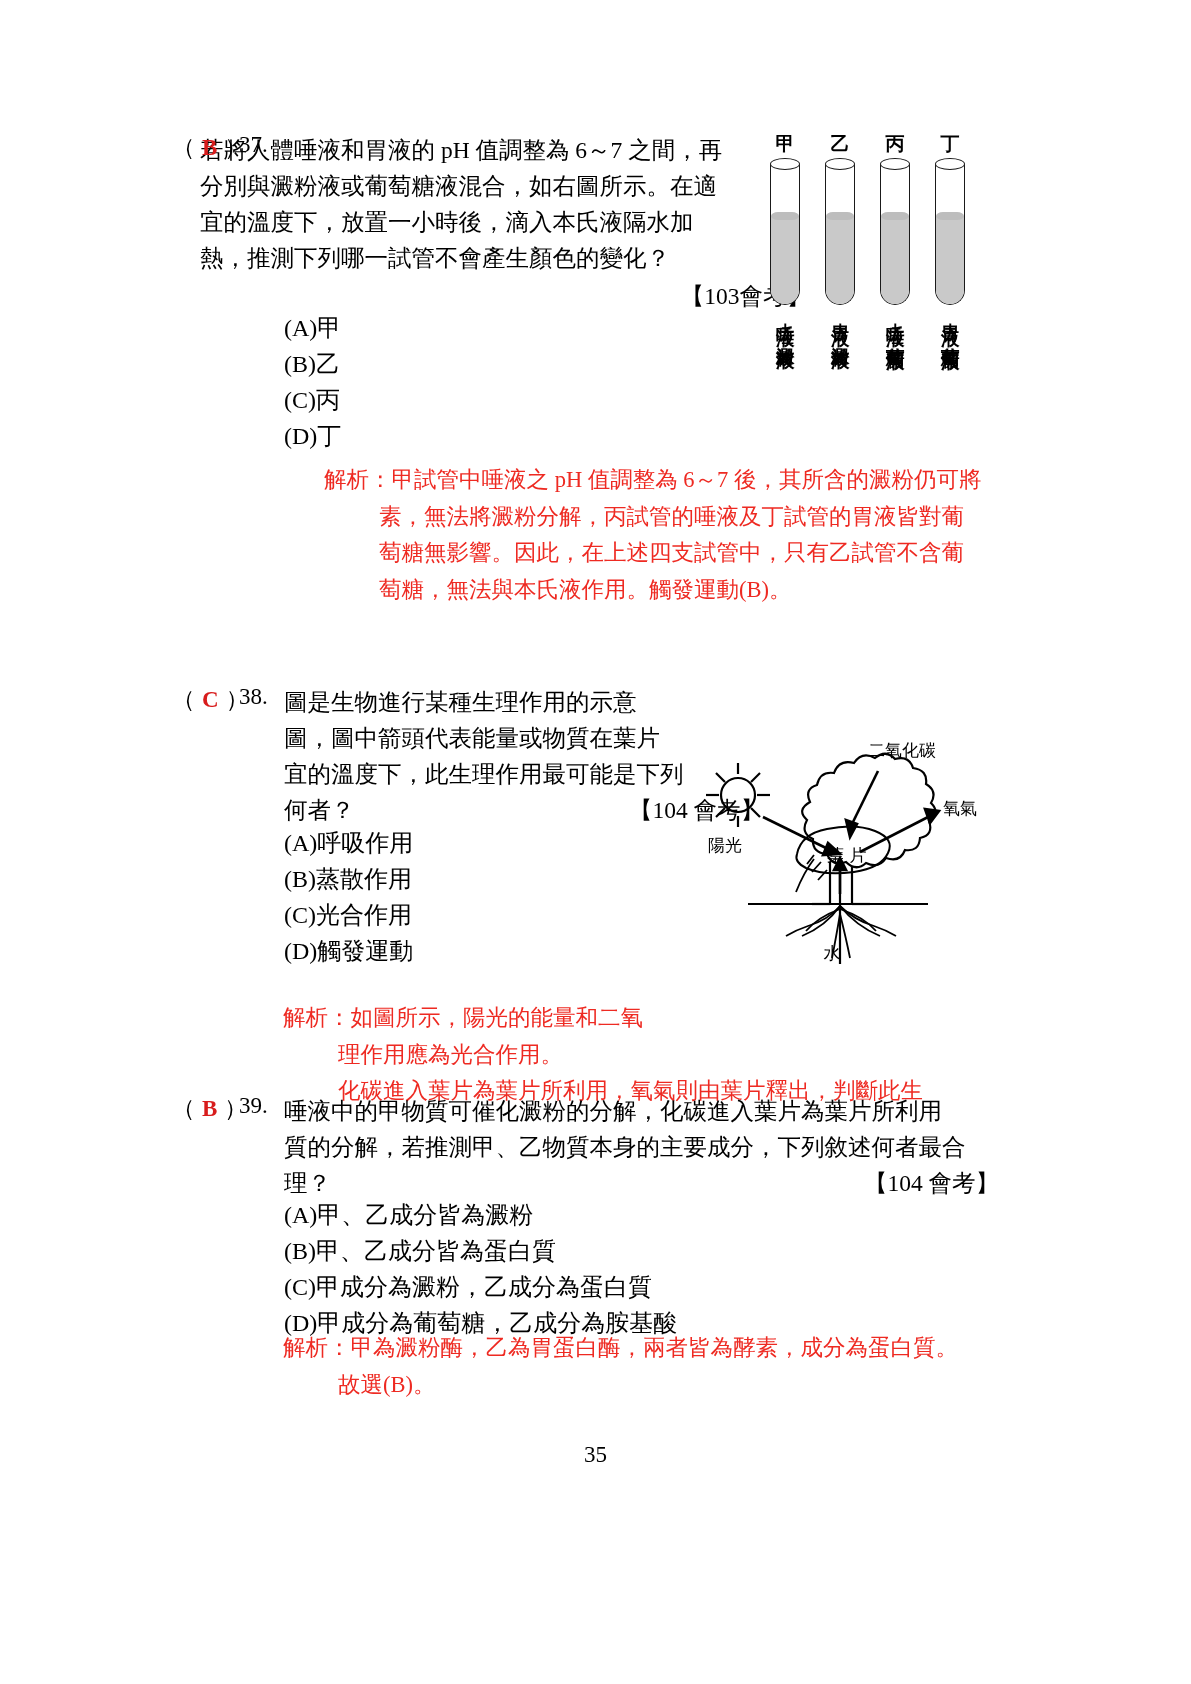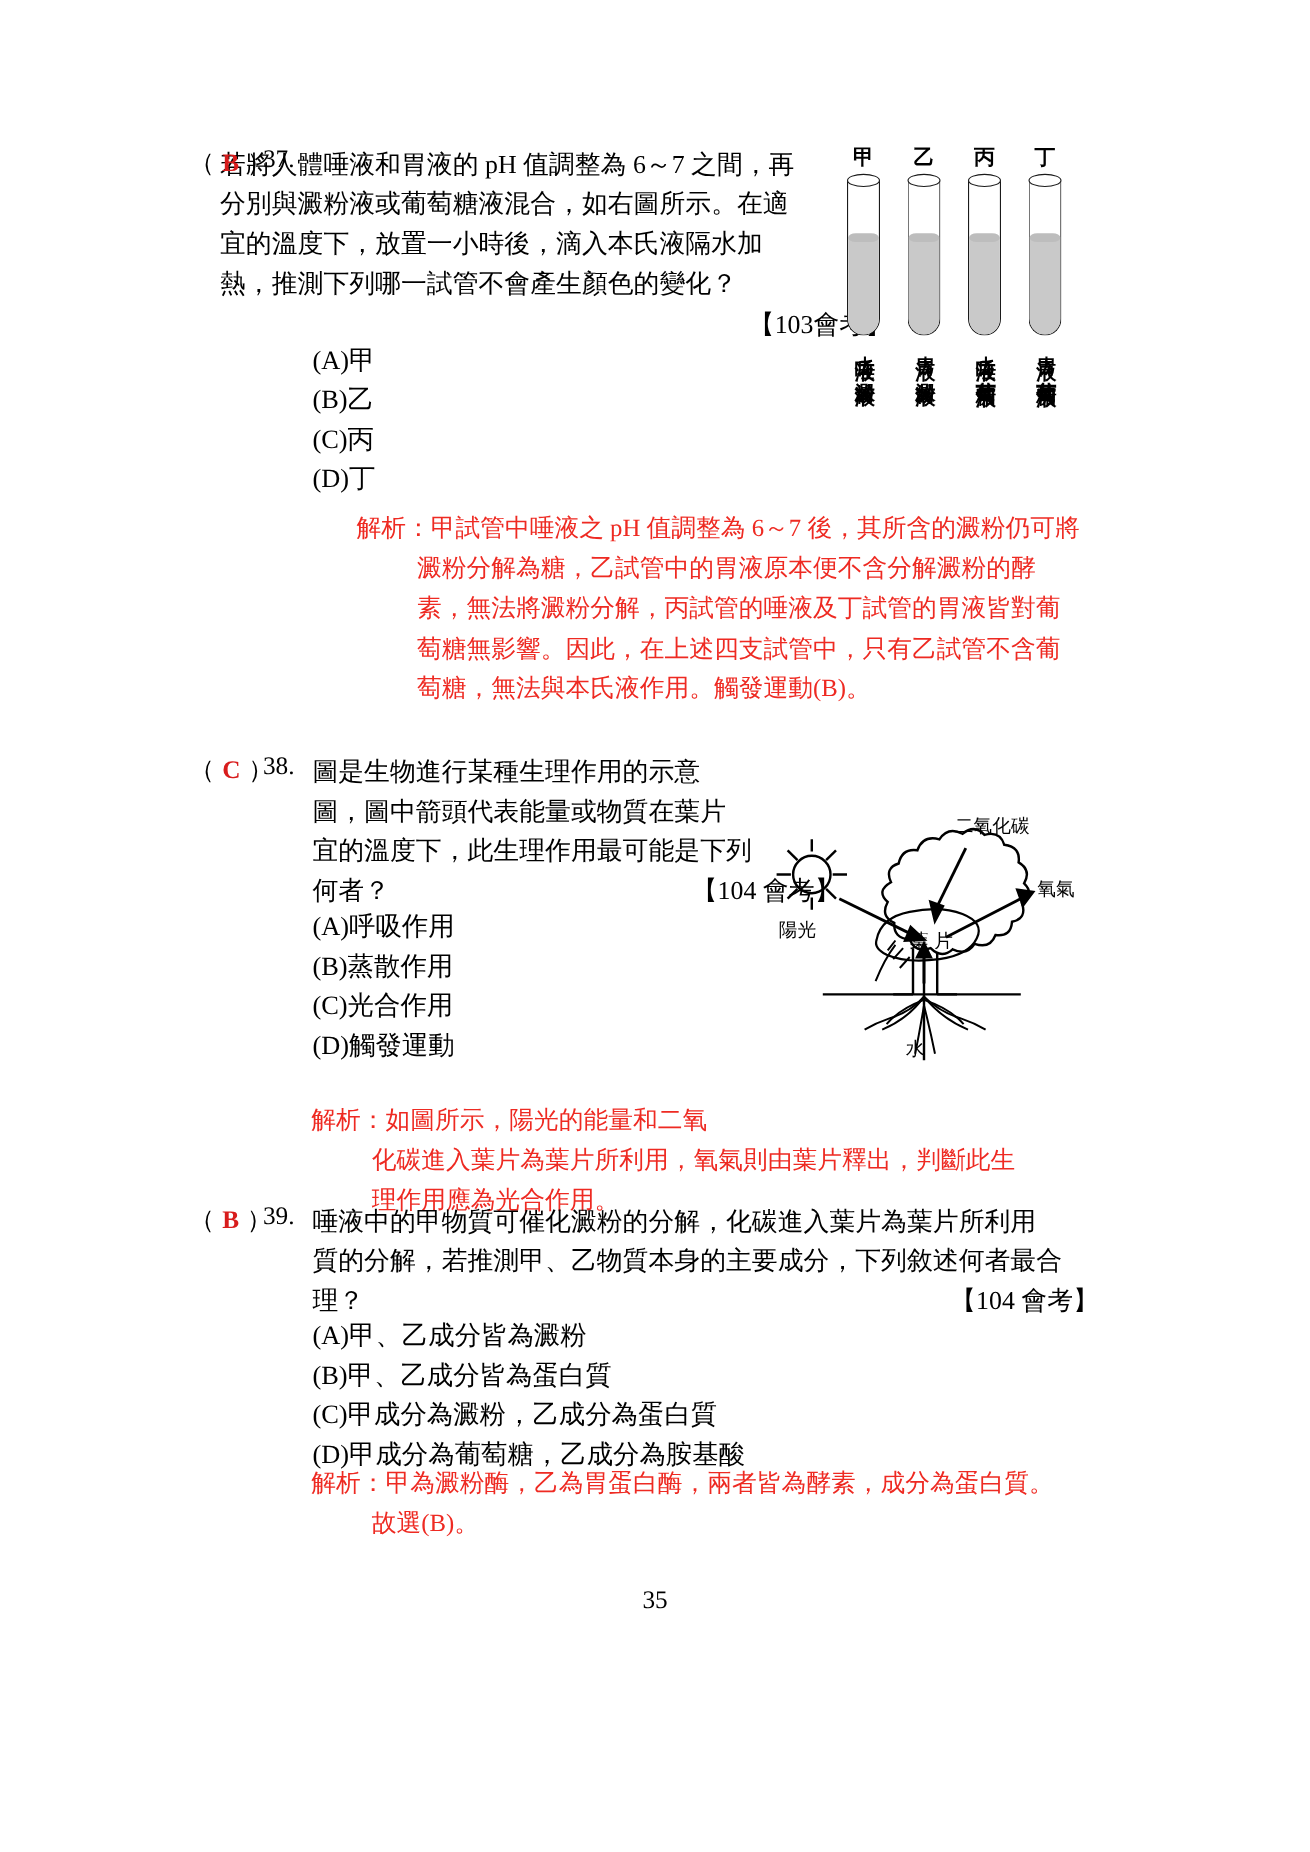--- a/index.html
+++ b/index.html
@@ -236,21 +236,20 @@
 
   <div style="position:absolute; left:284px; top:310px;">
     <div class="opt"><span class="lat">(A)甲</span></div>
     <div class="opt"><span class="lat">(B)乙</span></div>
     <div class="opt"><span class="lat">(C)丙</span></div>
     <div class="opt"><span class="lat">(D)丁</span></div>
   </div>
 
   <div class="exp" style="position:absolute; left:283px; top:462px; width:700px;margin-left:41px;">
     <span class="hang"><span>解析：</span><span>甲試管中唾液之 pH 值調整為 6～7 後，其所含的澱粉仍可將</span></span>
-    <span class="ind">澱粉分解為糖，乙試管中的胃液原本便不含分解澱粉的酵</span>
     <span class="ind">素，無法將澱粉分解，丙試管的唾液及丁試管的胃液皆對葡</span>
     <span class="ind">萄糖無影響。因此，在上述四支試管中，只有乙試管不含葡</span>
     <span class="ind">萄糖，無法與本氏液作用。觸發運動(B)。</span>
   </div>
 
   <div class="qblock" style="position:absolute; left:0; top:684px; width:1010px;">
     <div class="ansmark">
       <span class="paren">（</span><span class="letter">C</span><span class="paren">）</span>
     </div>
     <div class="qnum">38.</div>
@@ -341,22 +340,22 @@
 
   <div style="position:absolute; left:284px; top:825px;">
     <div class="opt"><span class="lat">(A)呼吸作用</span></div>
     <div class="opt"><span class="lat">(B)蒸散作用</span></div>
     <div class="opt"><span class="lat">(C)光合作用</span></div>
     <div class="opt"><span class="lat">(D)觸發運動</span></div>
   </div>
 
   <div class="exp" style="position:absolute; left:283px; top:1000px; width:710px;">
     <span class="hang"><span>解析：</span><span>如圖所示，陽光的能量和二氧</span></span>
+    <span class="ind">理作用應為光合作用。</span>
     <span class="ind">化碳進入葉片為葉片所利用，氧氣則由葉片釋出，判斷此生</span>
-    <span class="ind">理作用應為光合作用。</span>
   </div>
 
   <div class="qblock" style="position:absolute; left:0; top:1093px; width:1010px;">
     <div class="ansmark">
       <span class="paren">（</span><span class="letter">B</span><span class="paren">）</span>
     </div>
     <div class="qnum">39.</div>
     <div class="qbody" style="width:715px;">
       <div class="qline">唾液中的甲物質可催化澱粉的分解，化碳進入葉片為葉片所利用</div>
       <div class="qline">質的分解，若推測甲、乙物質本身的主要成分，下列敘述何者最合</div>

